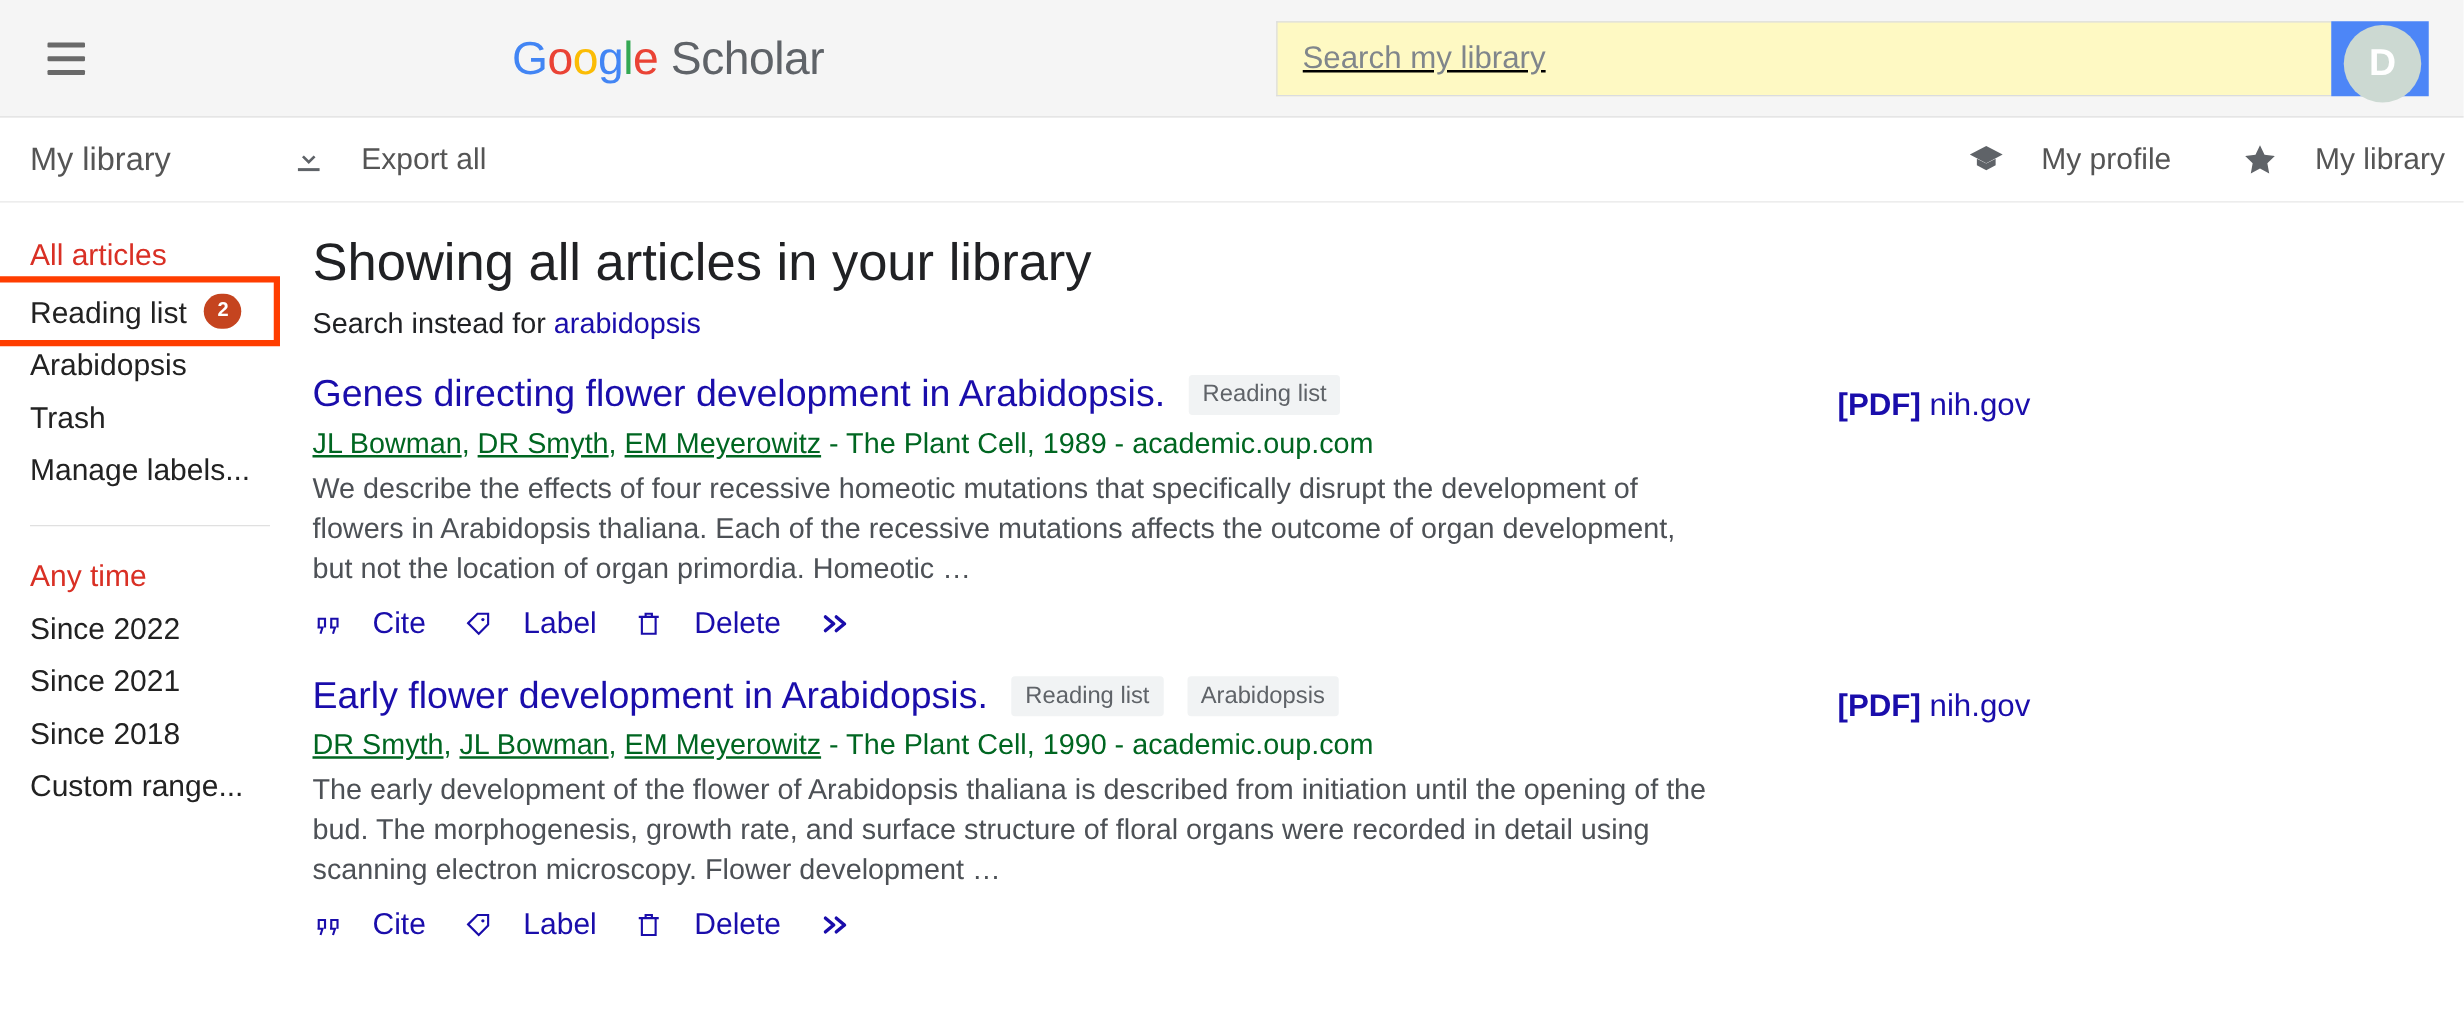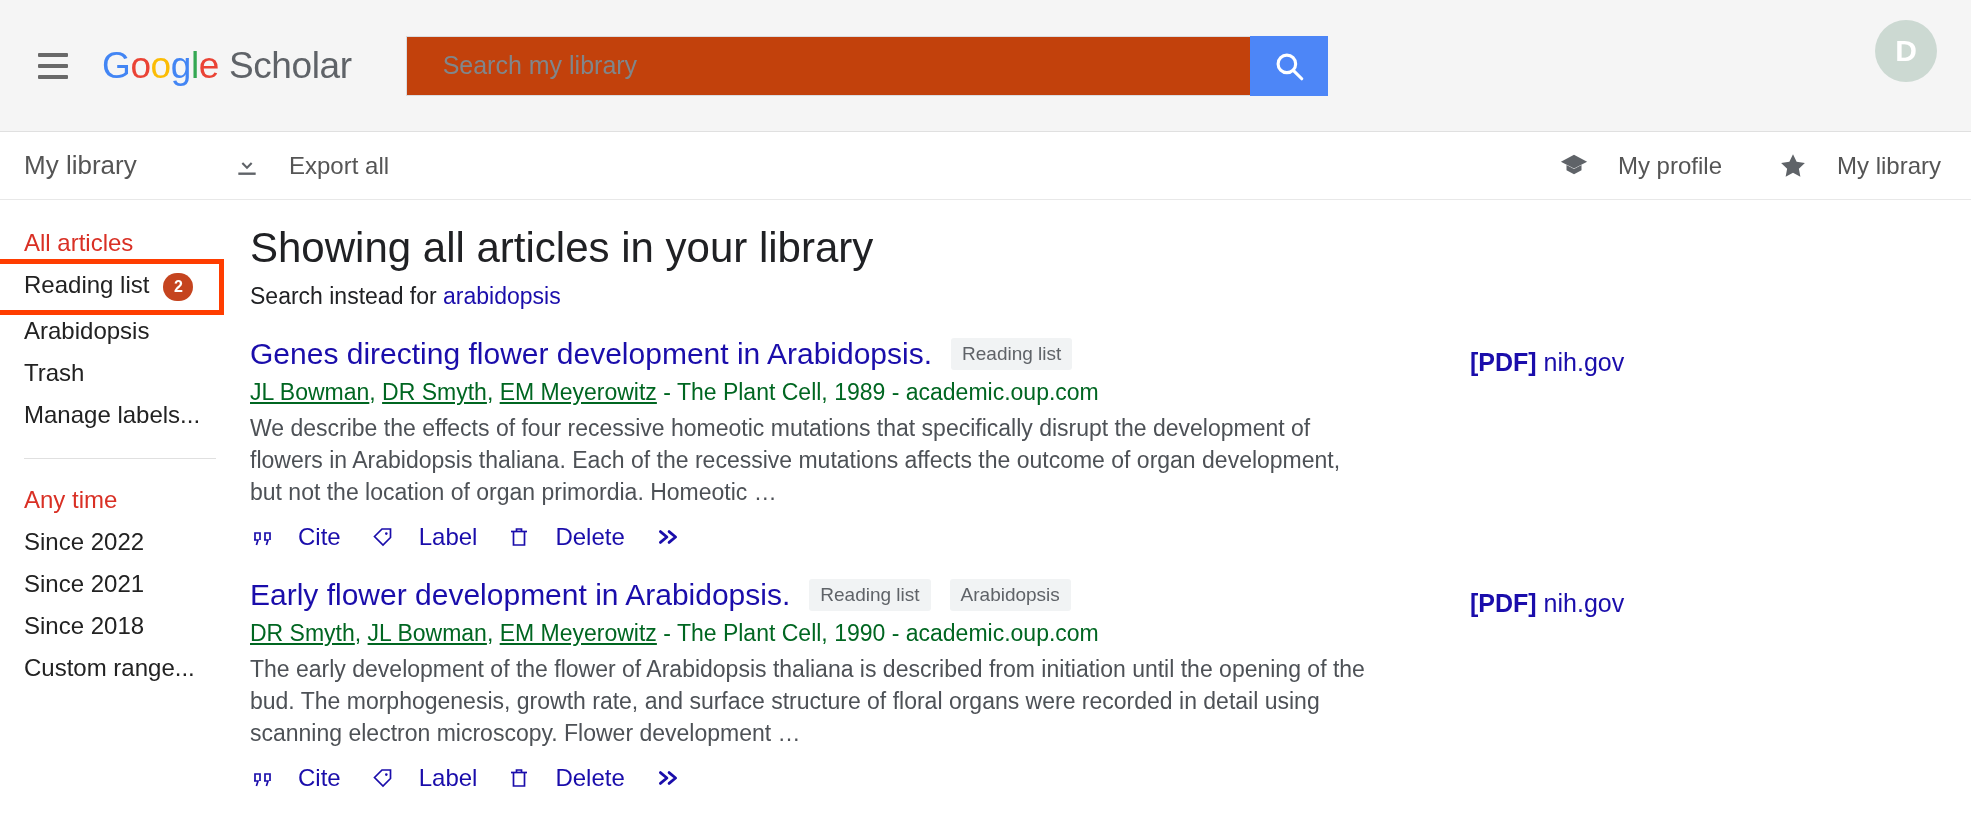--- a/index.html
+++ b/index.html
@@ -9,26 +9,27 @@
     height: 824px;
     background: #ffffff;
     font-family: "Liberation Sans", sans-serif;
     -webkit-font-smoothing: antialiased;
     overflow: hidden;
   }
 
   
   .gs-header {
     position: relative;
-    height: 132px;
+    height: 94px;
     background: #f5f5f5;
     border-bottom: 1px solid #e0e0e0;
     display: flex;
     align-items: center;
     padding: 0 28px;
+    justify-content: space-between;
   }
   .hamburger {
     width: 42px; height: 42px;
     display: flex; flex-direction: column;
     justify-content: center; align-items: center;
     gap: 7px;
     cursor: pointer;
     margin-right: 28px;
     margin-left: 4px;
   }
@@ -54,26 +55,27 @@
   .brand .g6 { color: #EA4335; }
   .brand .scholar { color: #5f6368; margin-left: 10px; }
 
   .searchwrap {
     display: flex;
     height: 60px;
     width: 922px;
   }
   .searchbox {
     flex: 1;
-    background: #c2410c;
+    background: #fef9c3;
     border: 1px solid #dadce0;
     border-right: none;
     display: flex;
     align-items: center;
-    padding: 0 34px;
+    padding: 0 18px;
+    text-decoration: underline;
   }
   .searchbox input {
     border: none;
     outline: none;
     width: 100%;
     font-size: 25px;
     color: #202124;
     font-family: "Liberation Sans", sans-serif;
     background: transparent;
   }
@@ -122,21 +124,21 @@
     display: flex;
     align-items: center;
     gap: 29px;
     font-size: 24px;
     color: #555555;
     cursor: pointer;
     white-space: nowrap;
   }
   .subbar-right {
     position: absolute;
-    right: 30px;
+    right: 15px;
     display: flex;
     align-items: center;
     gap: 56px;
   }
 
   
   .content { display: flex; }
   .sidebar {
     width: 238px;
     padding-left: 24px;
@@ -144,21 +146,21 @@
     flex: none;
   }
   .side-item {
     font-size: 24px;
     color: #222222;
     line-height: 1;
     padding: 9px 0;
     cursor: pointer;
     white-space: nowrap;
     display: flex;
-    align-items: flex-start;
+    align-items: flex-end;
     gap: 14px;
   }
   .side-item.accent { color: #d93025; }
   .badge {
     background: #c5441f;
     color: #ffffff;
     font-size: 16px;
     font-weight: bold;
     border-radius: 999px;
     min-width: 30px;

